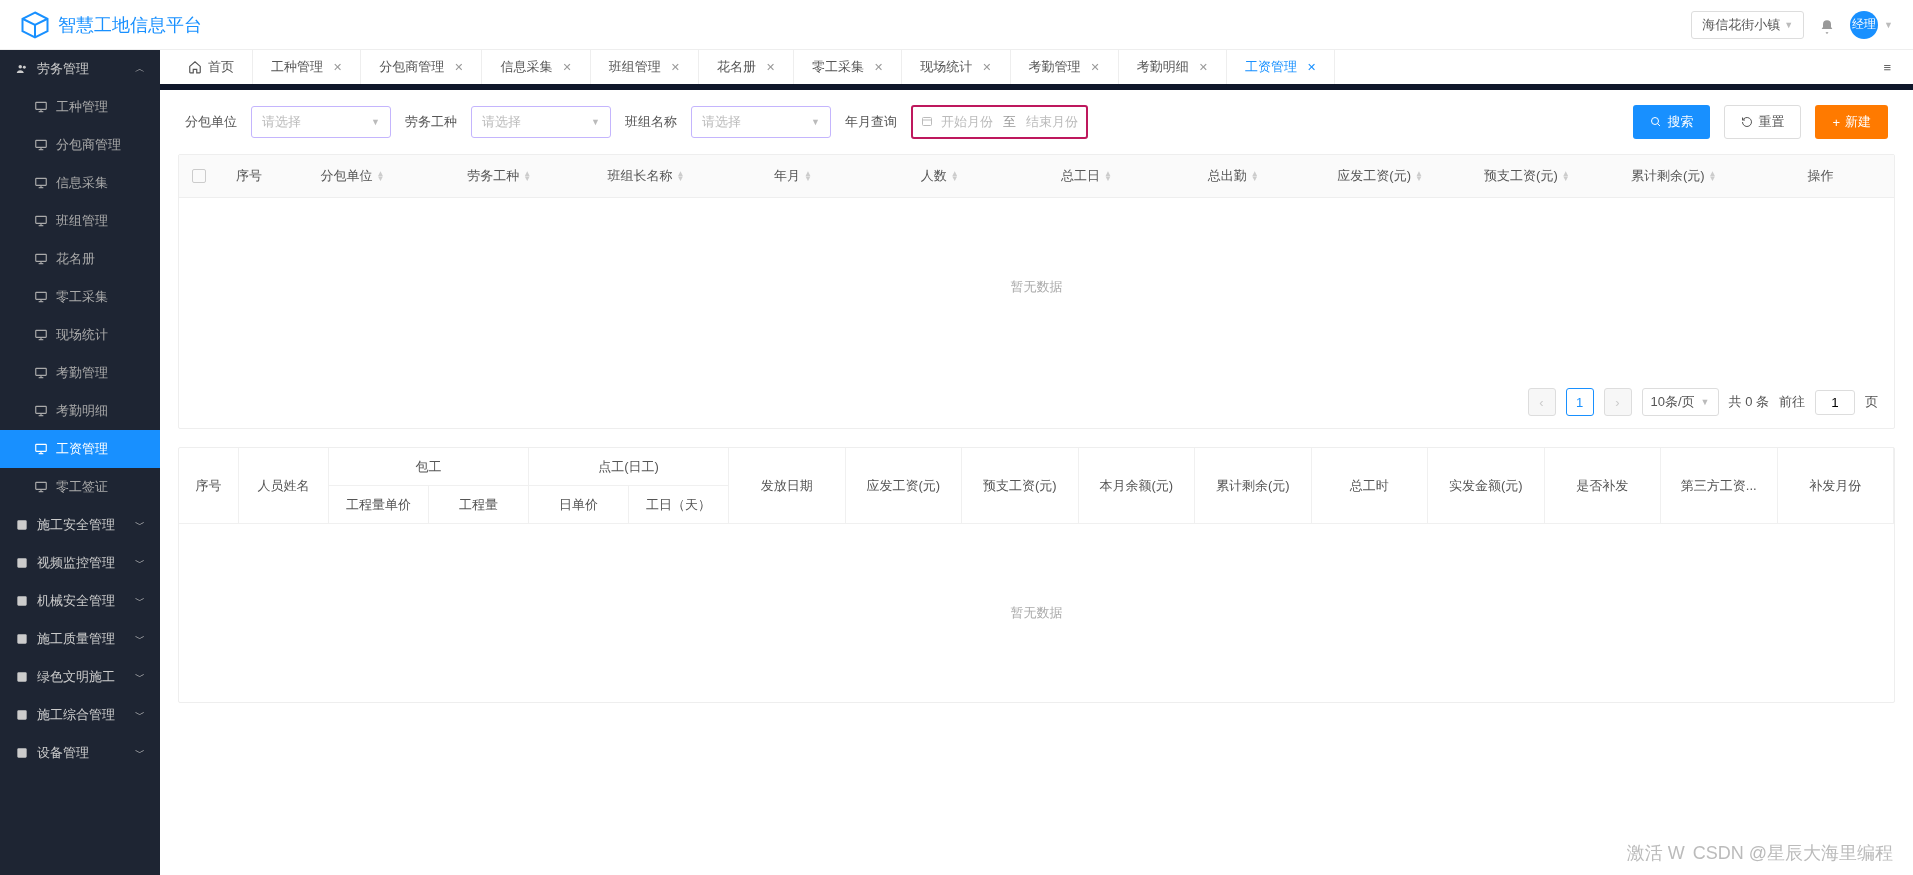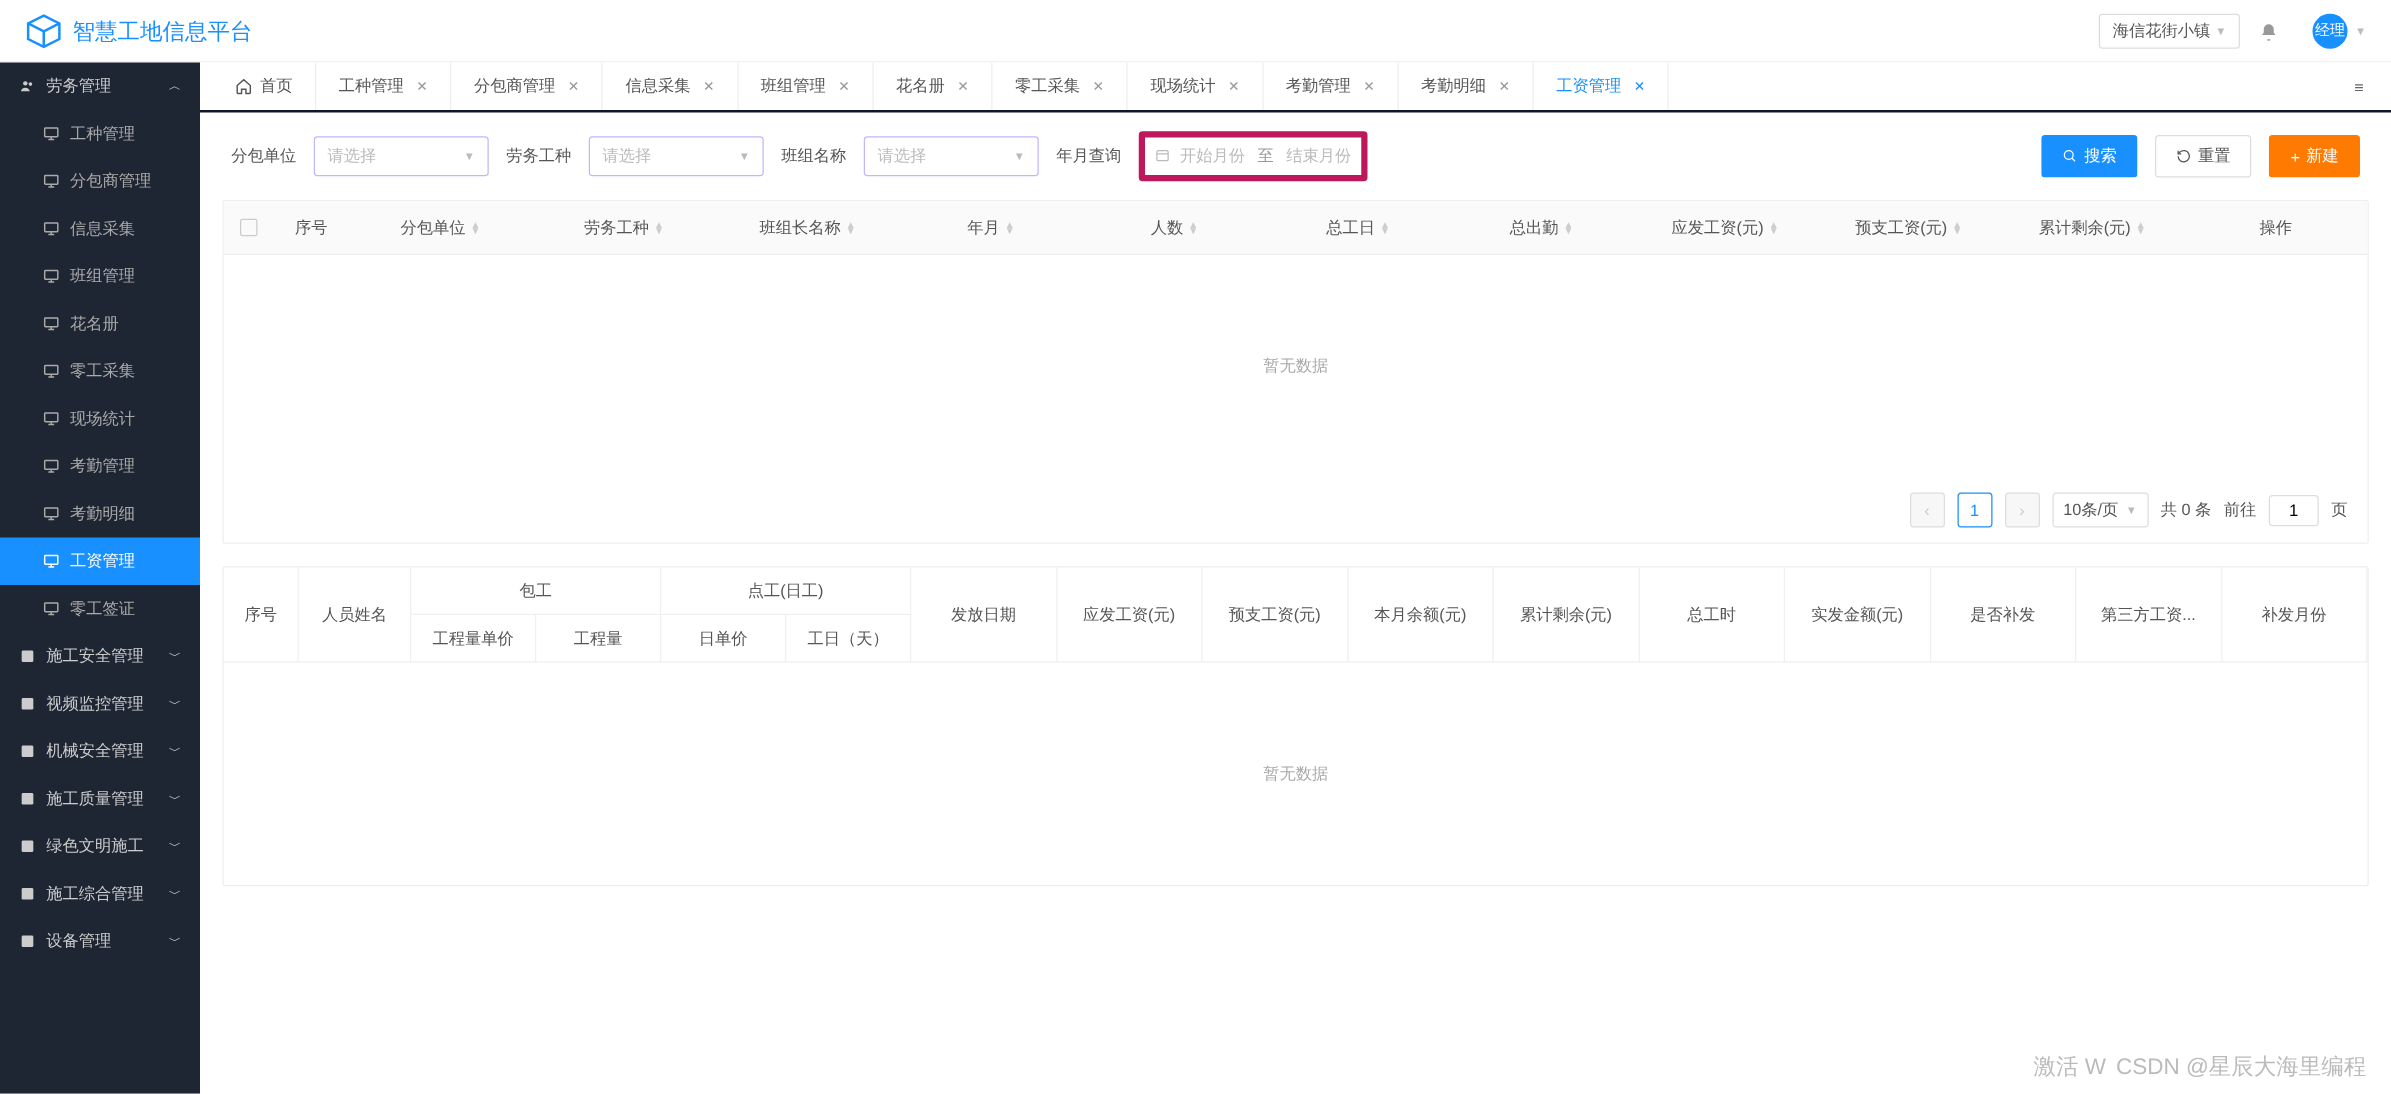--- a/index.html
+++ b/index.html
@@ -4,41 +4,41 @@
 <style>
 * { margin:0; padding:0; box-sizing:border-box; font-family:"Microsoft YaHei",Arial,sans-serif; }
 body { background:#fff; overflow:hidden; width:1913px; height:875px; position:relative; }
 .header { height:50px; display:flex; align-items:center; padding:0 20px; border-bottom:1px solid #eee; }
 .logo-area { display:flex; align-items:center; gap:8px; }
 .logo-icon { width:30px; height:30px; }
 .logo-text { color:#1890ff; font-size:18px; font-weight:500; }
 .header-right { margin-left:auto; display:flex; align-items:flex-end; gap:15px; }
 .site-select { display:flex; align-items:center; gap:4px; padding:4px 10px; border:1px solid #ddd; border-radius:3px; font-size:13px; cursor:pointer; color:#555; }
 .bell-icon { color:#999; cursor:pointer; }
-.avatar-area { display:flex; align-items:center; gap:6px; cursor:pointer;margin-left:12px; }
+.avatar-area { display:flex; align-items:center; gap:6px; cursor:pointer; }
 .avatar { width:28px; height:28px; border-radius:50%; background:#1890ff; color:#fff; display:flex; align-items:center; justify-content:center; font-size:12px; }
 .main-layout { display:flex; height:calc(100% - 50px); }
 .sidebar { width:160px; background:#1e2533; color:#ccc; overflow-y:auto; font-size:13px; }
 .side-group { display:flex; align-items:center; padding:10px 15px; cursor:pointer; gap:8px; position:relative; }
 .side-group .chev { margin-left:auto; font-size:10px; }
 .side-item { display:flex; align-items:center; padding:10px 15px 10px 34px; cursor:pointer; gap:8px; color:#aaa; }
 .side-item.active { background:#1890ff; color:#fff; }
 .side-icon { width:14px; height:14px; display:inline-block; }
 .content { flex:1; display:flex; flex-direction:column; background:#fff; overflow:hidden; position:relative; }
-.tab-bar { display:flex; align-items:center; height:40px; border-bottom:2px solid #0f172a; padding:0 10px; font-size:13px; }
+.tab-bar { display:flex; align-items:center; height:40px; border-bottom:6px solid #0f172a; padding:0 10px; font-size:13px; }
 .tab { display:flex; align-items:center; gap:10px; padding:0 18px; height:100%; border-right:1px solid #eee; cursor:pointer; color:#555; position:relative; }
 .tab.home { gap:6px; color:#555; }
 .tab.active { color:#1890ff; }
 .tab .close-x { font-size:11px; color:#999; cursor:pointer; }
 .tab.active .close-x { color:#1890ff; }
 .tab-more { margin-left:auto; padding:0 12px; cursor:pointer; color:#666; }
 .filter-bar { display:flex; align-items:center; padding:15px 25px; gap:14px; font-size:13px; color:#555; }
 .filter-bar .lbl { white-space:nowrap; }
 .sel { border:1px solid #c4b5fd; border-radius:3px; padding:6px 10px; min-width:140px; display:flex; align-items:center; justify-content:space-between; color:#bbb; cursor:pointer; }
-.date-input { border:5px solid #be185d; border-radius:3px; padding:6px 8px; display:flex; align-items:center; gap:8px; color:#bbb; font-size:13px; }
+.date-input { border:2px solid #be185d; border-radius:3px; padding:6px 8px; display:flex; align-items:center; gap:8px; color:#bbb; font-size:13px; }
 .date-cal { color:#bbb; }
 .date-sep { color:#999; margin:0 2px; }
 .btn { padding:7px 16px; border-radius:3px; font-size:13px; cursor:pointer; display:inline-flex; align-items:center; gap:5px; border:1px solid transparent; }
 .btn-primary { background:#1890ff; color:#fff; }
 .btn-default { background:#fff; border-color:#ddd; color:#555; }
 .btn-warning { background:#ff7a00; color:#fff; }
 .spacer { flex:1; }
 .panel { margin:0 18px 18px; border:1px solid #eee; border-radius:2px; }
 .table { width:100%; font-size:13px; }
 .thead { display:flex; background:#fafafa; border-bottom:1px solid #eee; }

